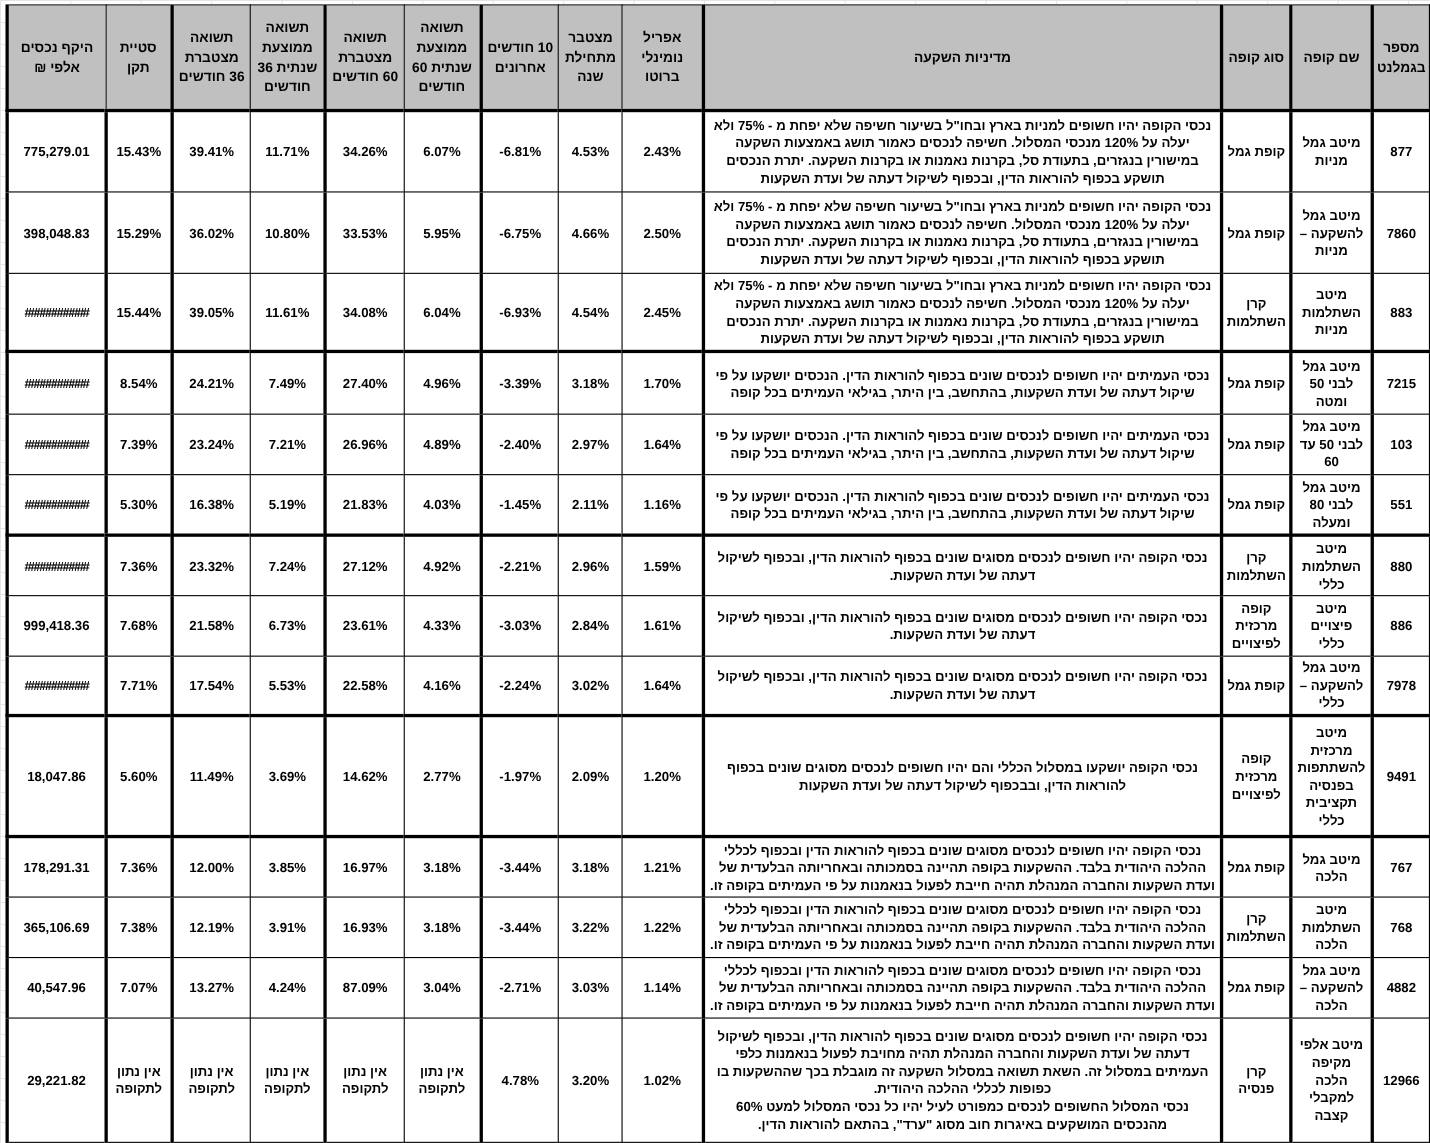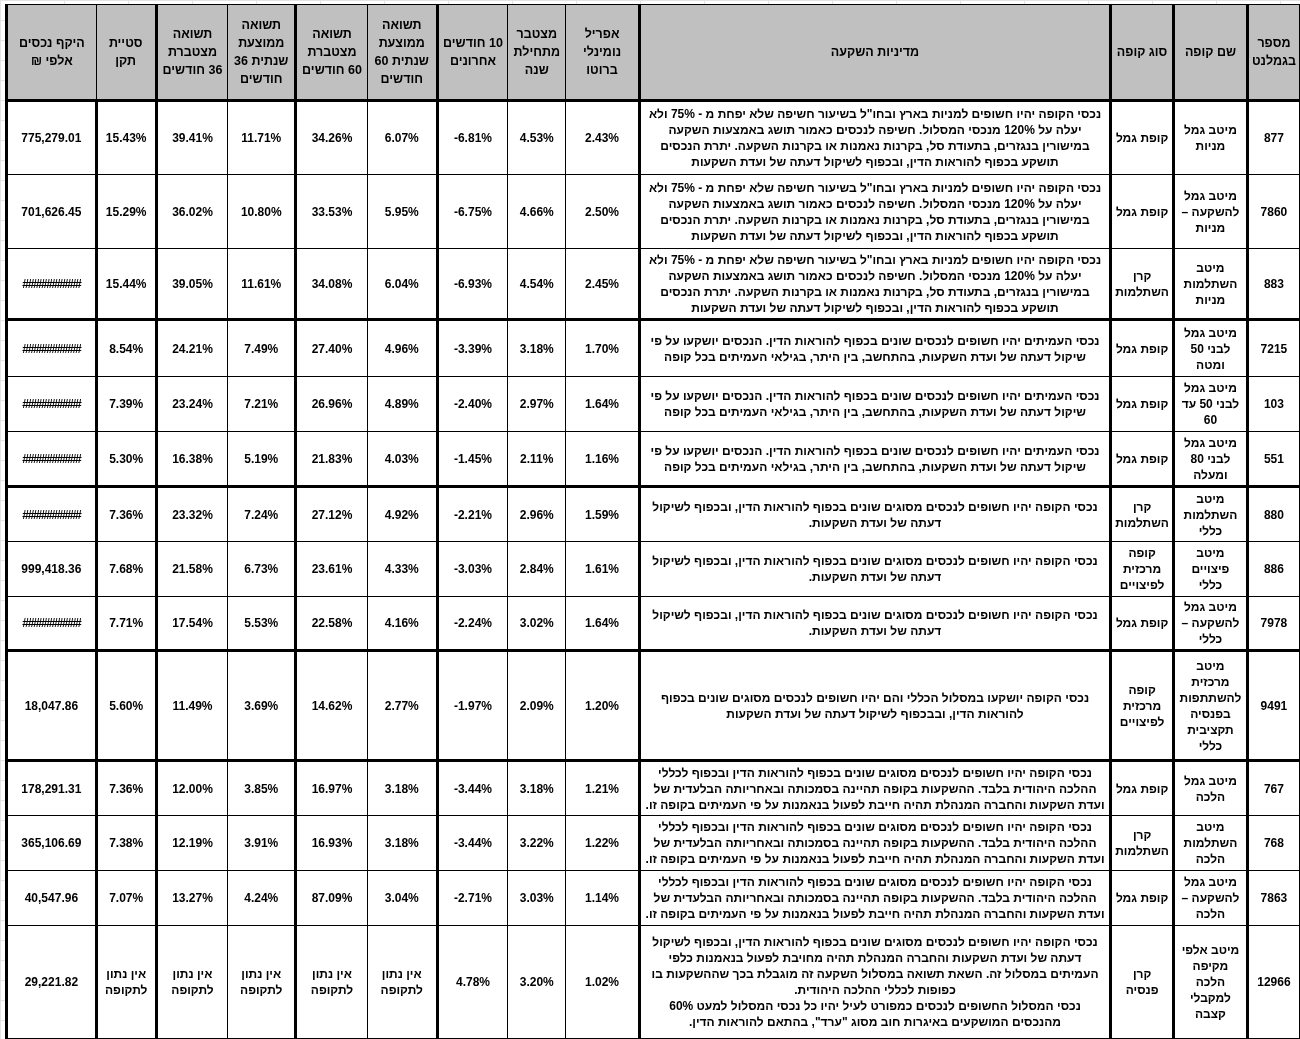--- a/index.html
+++ b/index.html
@@ -87,21 +87,21 @@
     <td class="thick-l">קופת גמל</td>
     <td class="thick-l policy">נכסי הקופה יהיו חשופים למניות בארץ ובחו"ל בשיעור חשיפה שלא יפחת מ - 75% ולא יעלה על 120% מנכסי המסלול. חשיפה לנכסים כאמור תושג באמצעות השקעה במישורין בנגזרים, בתעודת סל, בקרנות נאמנות או בקרנות השקעה. יתרת הנכסים תושקע בכפוף להוראות הדין, ובכפוף לשיקול דעתה של ועדת השקעות</td>
     <td class="num">2.50%</td>
     <td class="num">4.66%</td>
     <td class="thick-l num">-6.75%</td>
     <td class="num">5.95%</td>
     <td class="thick-l num">33.53%</td>
     <td class="num">10.80%</td>
     <td class="thick-l num">36.02%</td>
     <td class="num">15.29%</td>
-    <td class="thick-l thick-r assets">701,626.45</td>
+    <td class="thick-l thick-r assets">398,048.83</td>
   </tr>
       <tr class="group-end" style="height: 71px;">
     <td class="thick-l">883</td>
     <td class="thick-l">מיטב השתלמות מניות</td>
     <td class="thick-l">קרן השתלמות</td>
     <td class="thick-l policy">נכסי הקופה יהיו חשופים למניות בארץ ובחו"ל בשיעור חשיפה שלא יפחת מ - 75% ולא יעלה על 120% מנכסי המסלול. חשיפה לנכסים כאמור תושג באמצעות השקעה במישורין בנגזרים, בתעודת סל, בקרנות נאמנות או בקרנות השקעה. יתרת הנכסים תושקע בכפוף להוראות הדין, ובכפוף לשיקול דעתה של ועדת השקעות</td>
     <td class="num">2.45%</td>
     <td class="num">4.54%</td>
     <td class="thick-l num">-6.93%</td>
     <td class="num">6.04%</td>
@@ -240,21 +240,21 @@
     <td class="num">3.22%</td>
     <td class="thick-l num">-3.44%</td>
     <td class="num">3.18%</td>
     <td class="thick-l num">16.93%</td>
     <td class="num">3.91%</td>
     <td class="thick-l num">12.19%</td>
     <td class="num">7.38%</td>
     <td class="thick-l thick-r assets">365,106.69</td>
   </tr>
       <tr style="height: 55px;">
-    <td class="thick-l">7863</td>
+    <td class="thick-l">4882</td>
     <td class="thick-l">מיטב גמל להשקעה – הלכה</td>
     <td class="thick-l">קופת גמל</td>
     <td class="thick-l policy">נכסי הקופה יהיו חשופים לנכסים מסוגים שונים בכפוף להוראות הדין ובכפוף לכללי ההלכה היהודית בלבד. ההשקעות בקופה תהיינה בסמכותה ובאחריותה הבלעדית של ועדת השקעות והחברה המנהלת תהיה חייבת לפעול בנאמנות על פי העמיתים בקופה זו.</td>
     <td class="num">1.14%</td>
     <td class="num">3.03%</td>
     <td class="thick-l num">-2.71%</td>
     <td class="num">3.04%</td>
     <td class="thick-l num">87.09%</td>
     <td class="num">4.24%</td>
     <td class="thick-l num">13.27%</td>

